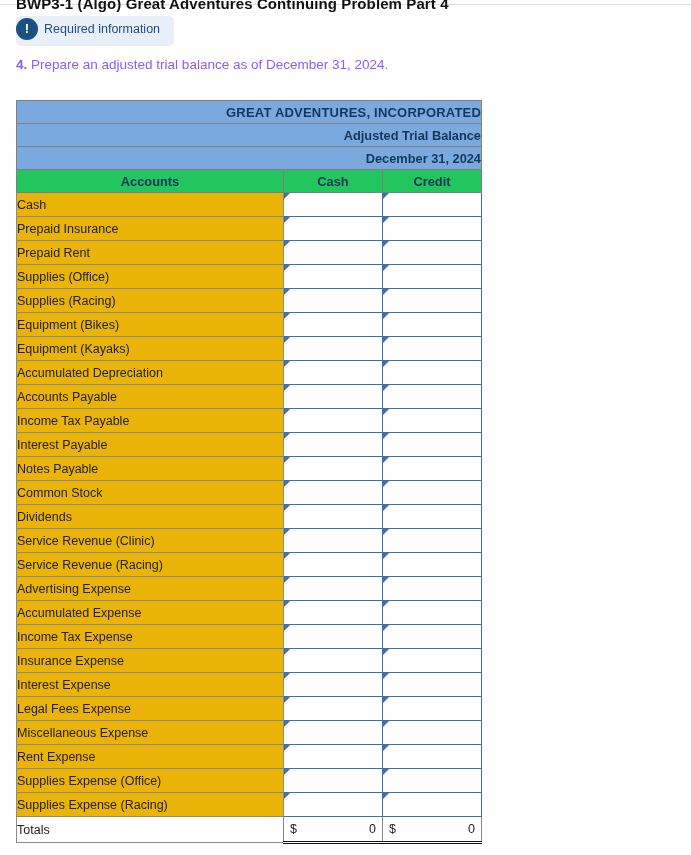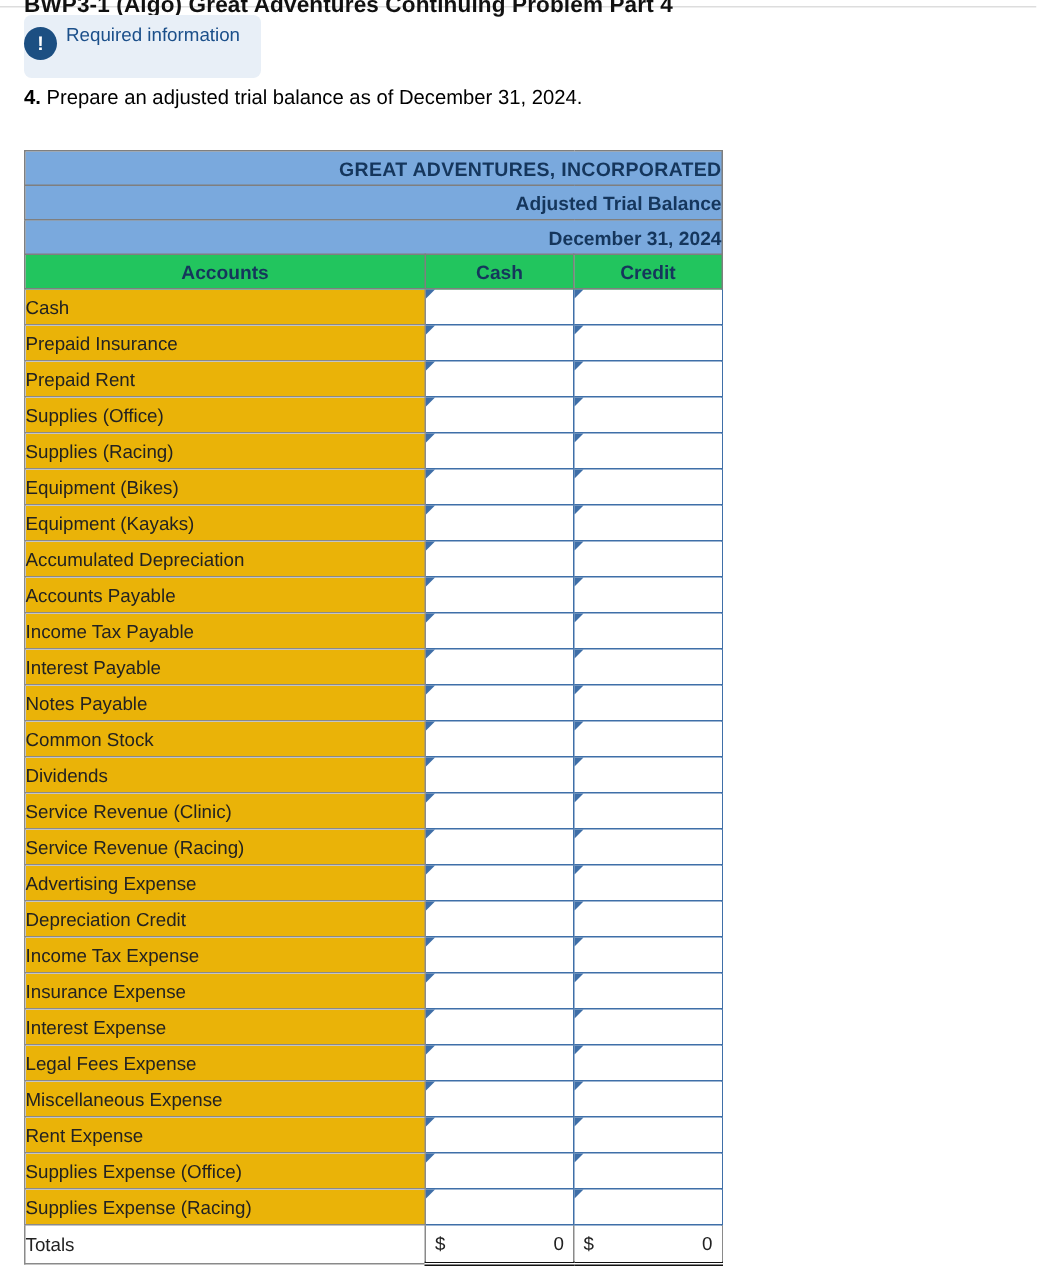--- a/index.html
+++ b/index.html
@@ -44,21 +44,21 @@
     height: 26px;
     display: flex;
     align-items: center;
   }
   .req-pill {
     background: #e8eff7;
     color: #1b4f8a;
     font-size: 12.5px;
     line-height: 26px;
     height: 26px;
-    padding: 0 14px 16px 28px;
+    padding: 0 14px 4px 28px;
     border-radius: 5px;
     white-space: nowrap;
   }
   .req-badge {
     position: absolute;
     left: 0;
     top: 0;
     width: 22px;
     height: 22px;
     border-radius: 50%;
@@ -70,21 +70,21 @@
     text-align: center;
     z-index: 2;
   }
 
   
   .prompt {
     position: absolute;
     top: 57px;
     left: 16px;
     font-size: 13.5px;
-    color: #000000;
+    color: #8b5cf6;
     white-space: nowrap;
   }
   .prompt b { font-weight: bold; }
 
   
   .tb-table {
     position: absolute;
     top: 100px;
     left: 16px;
     width: 465px;
@@ -298,21 +298,21 @@
         <td class="acct-cell">Service Revenue (Racing)</td>
         <td class="in-cell"><span class="corner"></span><span></span></td>
         <td class="in-cell"><span class="corner"></span><span></span></td>
       </tr>
       <tr>
         <td class="acct-cell">Advertising Expense</td>
         <td class="in-cell"><span class="corner"></span><span></span></td>
         <td class="in-cell"><span class="corner"></span><span></span></td>
       </tr>
       <tr>
-        <td class="acct-cell">Depreciation Credit</td>
+        <td class="acct-cell">Accumulated Expense</td>
         <td class="in-cell"><span class="corner"></span><span></span></td>
         <td class="in-cell"><span class="corner"></span><span></span></td>
       </tr>
       <tr>
         <td class="acct-cell">Income Tax Expense</td>
         <td class="in-cell"><span class="corner"></span><span></span></td>
         <td class="in-cell"><span class="corner"></span><span></span></td>
       </tr>
       <tr>
         <td class="acct-cell">Insurance Expense</td>

